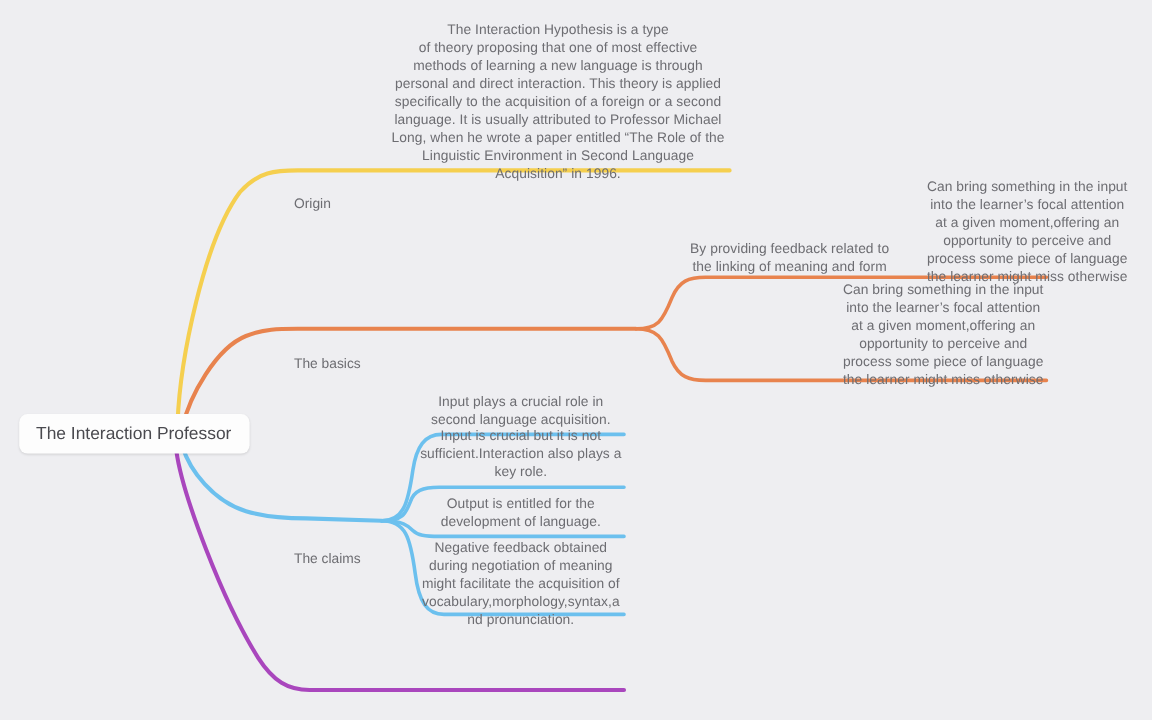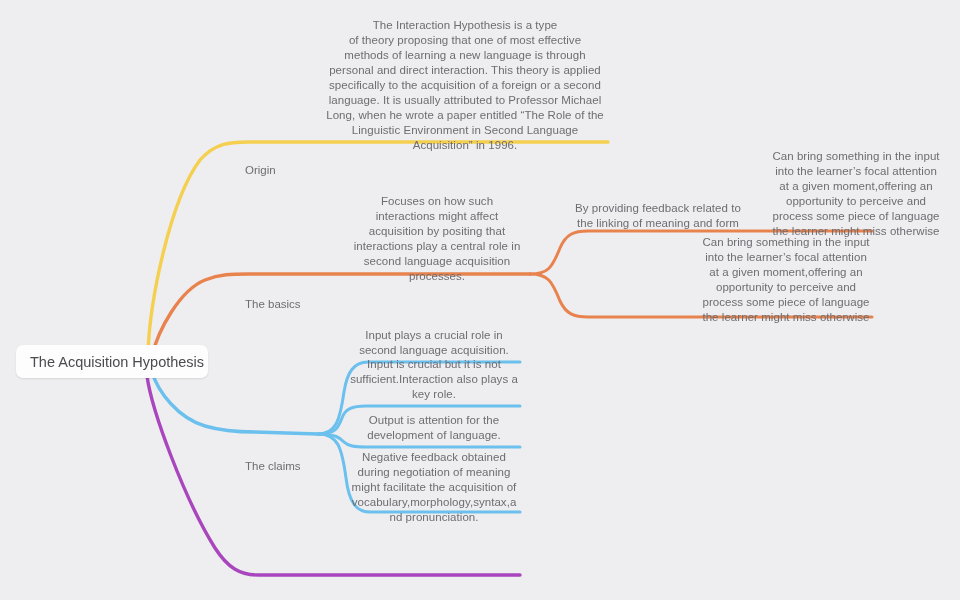--- a/index.html
+++ b/index.html
@@ -82,41 +82,35 @@
     <path d="M 152,372 C 158,392 178,418 205,426 C 222,431 240,432 255,432 L 318,434" fill="none" stroke="#6cc0ee" stroke-width="3.4" stroke-linecap="round"></path>
     <path d="M 318,434 C 336,434 340,420 344,392 C 347,372 354,362 368,362 L 520,362" fill="none" stroke="#6cc0ee" stroke-width="3.0" stroke-linecap="round"></path>
     <path d="M 318,434 C 336,434 338,428 342,418 C 345,409 352,406 366,406 L 520,406" fill="none" stroke="#6cc0ee" stroke-width="3.0" stroke-linecap="round"></path>
     <path d="M 318,434 C 336,434 340,438 344,442 C 348,446 354,447 366,447 L 520,447" fill="none" stroke="#6cc0ee" stroke-width="3.0" stroke-linecap="round"></path>
     <path d="M 318,434 C 338,434 342,448 346,478 C 349,502 356,512 370,512 L 520,512" fill="none" stroke="#6cc0ee" stroke-width="3.0" stroke-linecap="round"></path>
 
     <path d="M 147,376 C 152,412 185,500 215,548 C 228,568 240,575 258,575 L 520,575" fill="none" stroke="#a946bd" stroke-width="3.4" stroke-linecap="round"></path>
   </svg>
 
   <div id="root-node">
-    <span>The Acquisition Hypothesis</span>
+    <span>The Interaction Professor</span>
   </div>
 
   <div class="branch-label" style="left:245px; top:127px;">Origin</div>
   <div class="node-text" style="left:322px; top:18px; width:286px;">The Interaction Hypothesis is a type
 of theory proposing that one of most effective
 methods of learning a new language is through
 personal and direct interaction. This theory is applied
 specifically to the acquisition of a foreign or a second
 language. It is usually attributed to Professor Michael
 Long, when he wrote a paper entitled “The Role of the
 Linguistic Environment in Second Language
 Acquisition” in 1996.</div>
 
   <div class="branch-label" style="left:245px; top:261px;">The basics</div>
-  <div class="node-text" style="left:344px; top:194px; width:186px;">Focuses on how such
-interactions might affect
-acquisition by positing that
-interactions play a central role in
-second language acquisition
-processes.</div>
 
   <div class="node-text" style="left:558px; top:201px; width:200px;">By providing feedback related to
 the linking of meaning and form</div>
   <div class="node-text" style="left:766px; top:149px; width:180px;">Can bring something in the input
 into the learner’s focal attention
 at a given moment,offering an
 opportunity to perceive and
 process some piece of language
 the learner might miss otherwise</div>
 
@@ -127,21 +121,21 @@
 process some piece of language
 the learner might miss otherwise</div>
 
   <div class="branch-label" style="left:245px; top:423px;">The claims</div>
 
   <div class="node-text" style="left:344px; top:328px; width:180px;">Input plays a crucial role in
 second language acquisition.</div>
   <div class="node-text" style="left:344px; top:357px; width:180px;">Input is crucial but it is not
 sufficient.Interaction also plays a
 key role.</div>
-  <div class="node-text" style="left:344px; top:413px; width:180px;">Output is attention for the
+  <div class="node-text" style="left:344px; top:413px; width:180px;">Output is entitled for the
 development of language.</div>
   <div class="node-text" style="left:344px; top:450px; width:180px;">Negative feedback obtained
 during negotiation of meaning
 might facilitate the acquisition of
 vocabulary,morphology,syntax,a
 nd pronunciation.</div>
 
   <div class="branch-label" style="left:245px; top:565px;">Conclusion</div>
 
 </div>

